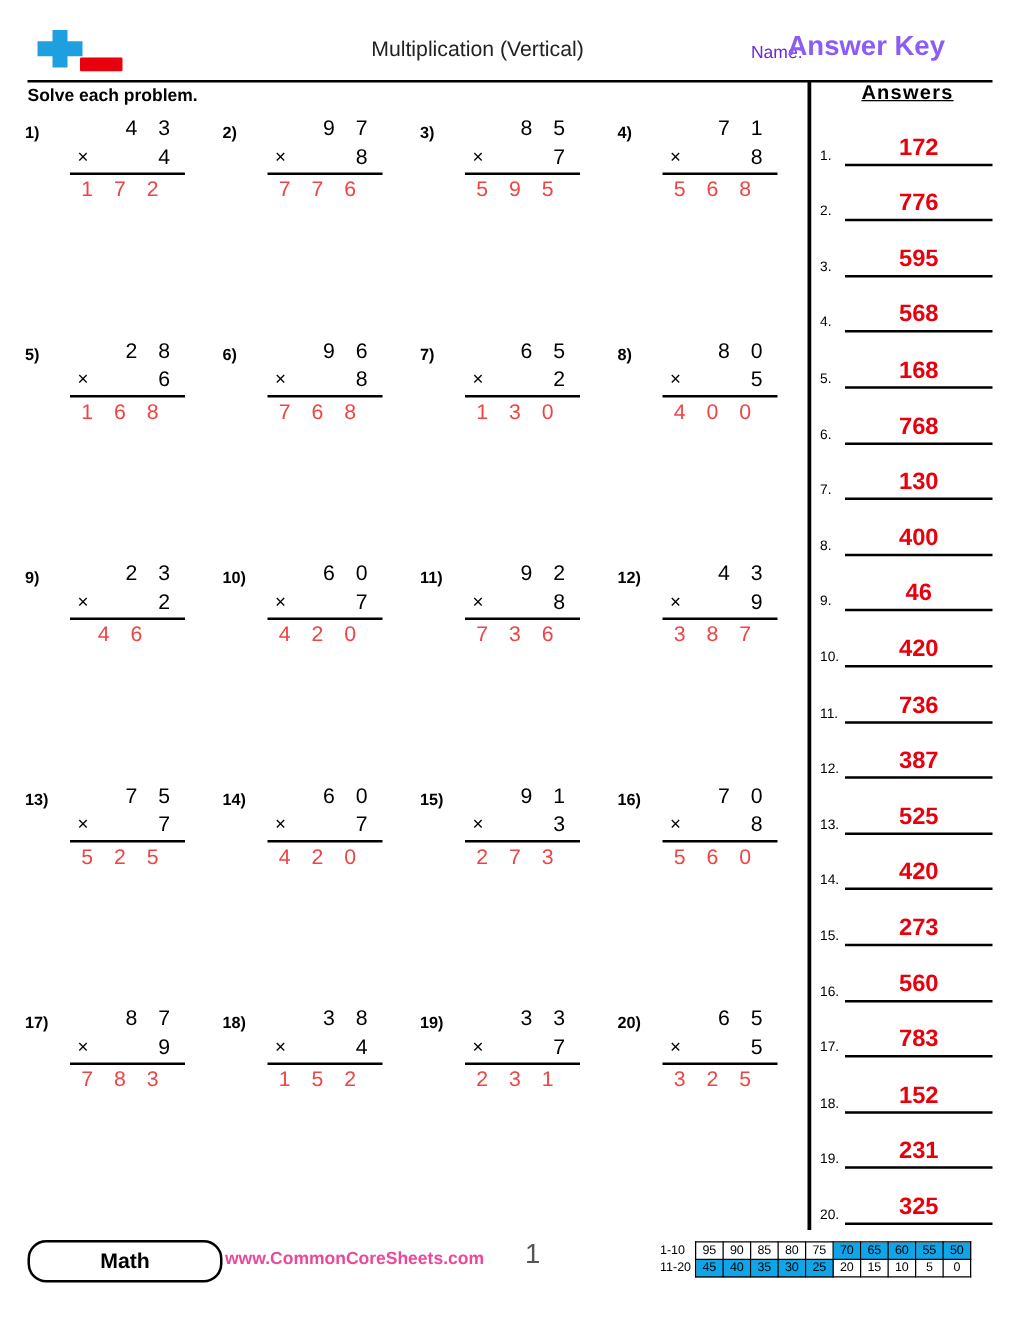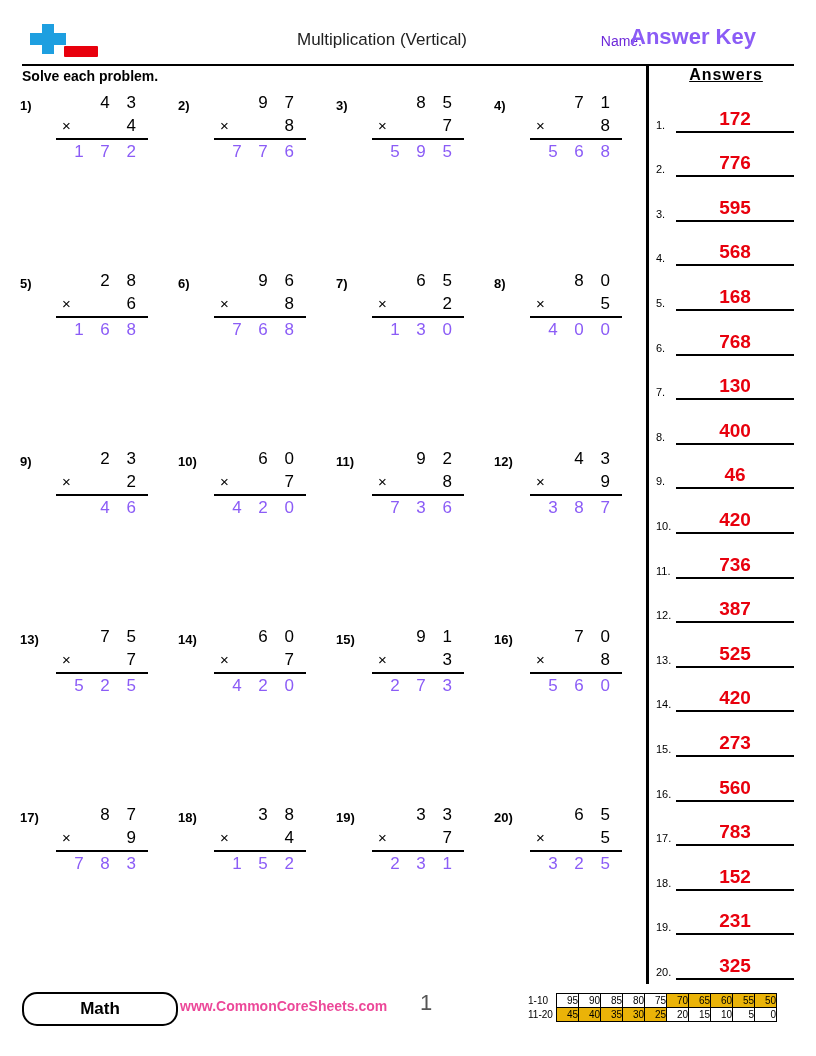--- a/index.html
+++ b/index.html
@@ -152,25 +152,25 @@
     top: 0;
     font-size: 15px;
     letter-spacing: 0;
   }
   .prob .bar {
     height: 2px;
     background: #000;
     width: 92px;
   }
   .prob .ans {
-    text-align: right;
+    text-align: center;
     font-size: 17px;
     letter-spacing: 6px;
     padding-right: 6px;
-    color: #8b5cf6;
+    color: #ef4444;
     height: 24px;
     line-height: 24px;
   }
 
   
   .divider {
     position: absolute;
     left: 646px;
     top: 64px;
     width: 3px;
@@ -260,33 +260,33 @@
     position: absolute;
     left: 528px;
     top: 3px;
     border-collapse: collapse;
     font-size: 10px;
   }
   .scale td {
     border: 1px solid #000;
     width: 21px;
     height: 13px;
-    text-align: right;
+    text-align: center;
     padding: 0;
   }
   .scale td.lbl {
     width: 26px;
     border: none;
     text-align: left;
     font-size: 10px;
     padding-right: 2px;
     margin-top: 43px;
   }
   .scale td.hl {
-    background: #eab308;
+    background: #0ea5e9;
   }
 </style>
 </head>
 <body>
 
 <div class="page">
 
   <div class="header">
     <div class="logo">
       <div class="plus-v"></div>

